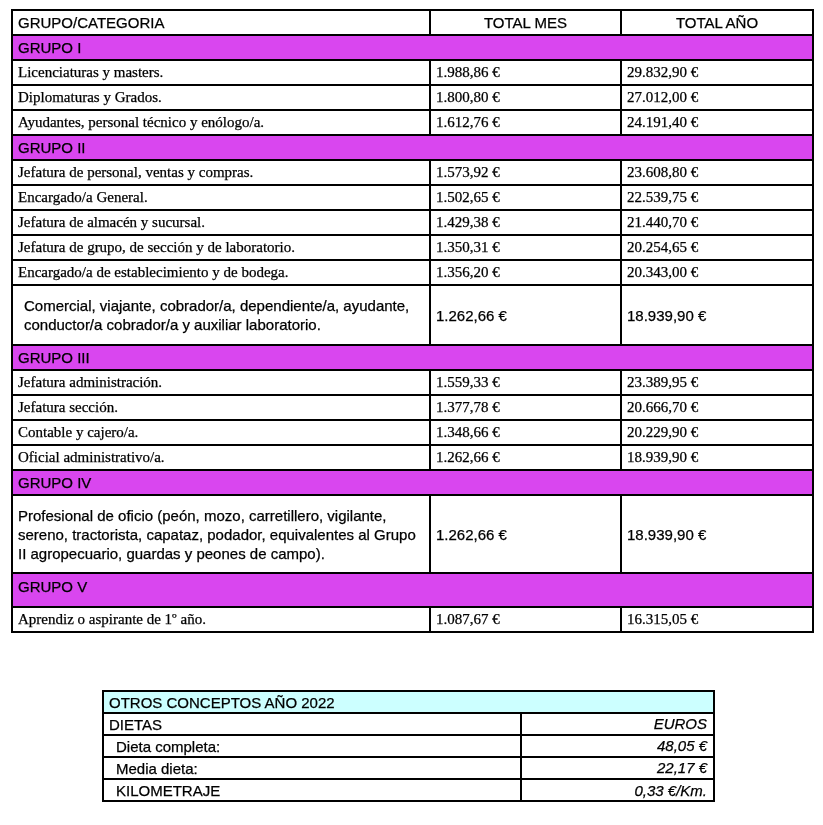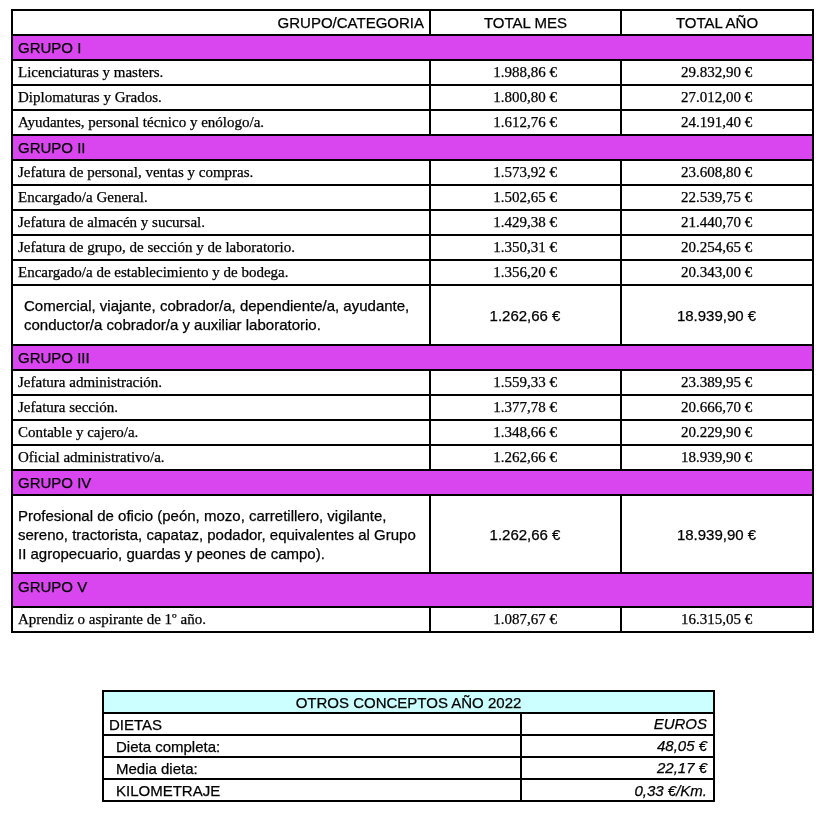--- a/index.html
+++ b/index.html
@@ -36,45 +36,45 @@
     }
     #main-table col.c1 { width: 418px; }
     #main-table col.c2 { width: 191px; }
     #main-table col.c3 { width: 192px; }
     #main-table tr { height: 25px; }
     #main-table th {
       text-align: center;
       height: 21px;
       font-weight: normal;
     }
-    #main-table th.left { text-align: right; border-radius: 11px; }
+    #main-table th.left { text-align: left; border-radius: 11px; }
     #main-table tr.group td {
       background: #d946ef;
       height: 21px;
     }
     #main-table tr.group-tall td { height: 29px; }
     #main-table td.num {
-      text-align: center;
+      text-align: left;
       padding-right: 6px;
     }
     #main-table td.label { text-align: left; }
     #main-table tr.row td { height: 21px; font-family: Liberation Serif, serif; }
 
     #other-table {
       position: absolute;
       left: 102px;
       top: 690px;
       width: 611px;
     }
     #other-table col.o1 { width: 418px; }
     #other-table col.o2 { width: 193px; }
     #other-table td { height: 20px; line-height: 19px; }
     #other-table tr.title td {
       background: #ccffff;
-      text-align: center;
+      text-align: left;
     }
     #other-table td.num {
       text-align: right;
       padding-right: 6px;
       vertical-align: top;
       font-style: italic;
     }
     #other-table td.sub { padding-left: 12px; }
     #other-table td.cat { padding-left: 5px; margin-top: 24px; }
     

